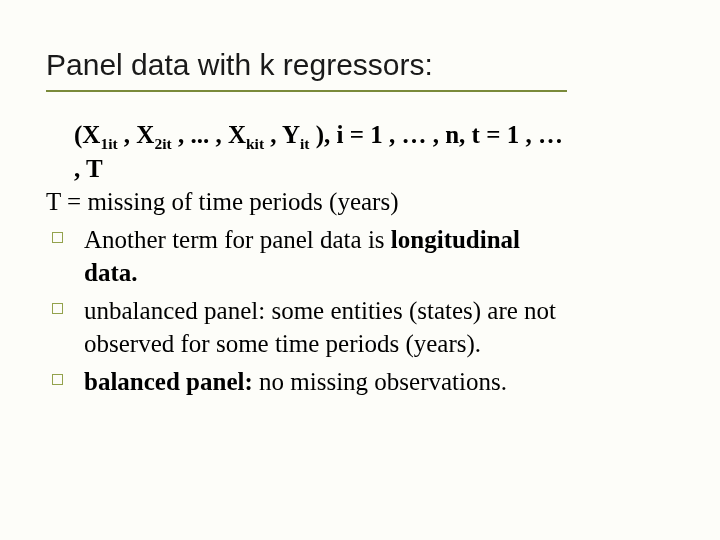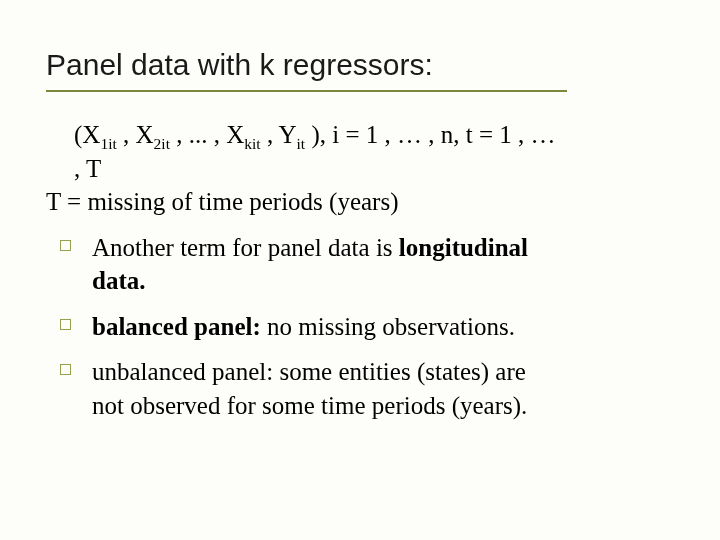--- a/index.html
+++ b/index.html
@@ -33,35 +33,36 @@
   }
   .body {
     font-size: 25px;
     line-height: 1.34;
   }
   .line {
     margin: 0;
   }
   .indent {
     padding-left: 28px;
+    font-weight: bold;
   }
   .sub {
     font-size: 0.62em;
     vertical-align: sub;
     line-height: 0;
   }
   .bullets {
     margin: 2px 0 0 0;
     padding: 0;
     list-style: none;
   }
   .bullets li {
     position: relative;
     padding-left: 34px;
-    margin: 12px;
+    margin: 4px;
   }
   .bullets li .marker {
     position: absolute;
     left: 2px;
     top: 9px;
     width: 11px;
     height: 11px;
     border: 1.4px solid #93a24d;
     box-sizing: border-box;
   }
@@ -83,22 +84,22 @@
 
     <p class="line">T = missing of time periods (years)</p>
 
     <ul class="bullets">
       <li>
         <span class="marker"></span>
         <span>Another term for panel data is </span><b>longitudinal data.</b><span></span>
       </li>
       <li>
         <span class="marker"></span>
-        <span></span><b>balanced panel:</b><span> no missing observations.</span>
+        <span>unbalanced panel: some entities (states) are not observed for some time periods (years).</span><b></b><span></span>
       </li>
       <li>
         <span class="marker"></span>
-        <span>unbalanced panel: some entities (states) are not observed for some time periods (years).</span><b></b><span></span>
+        <span></span><b>balanced panel:</b><span> no missing observations.</span>
       </li>
     </ul>
 
   </div>
 </div>
 
 </body></html>

